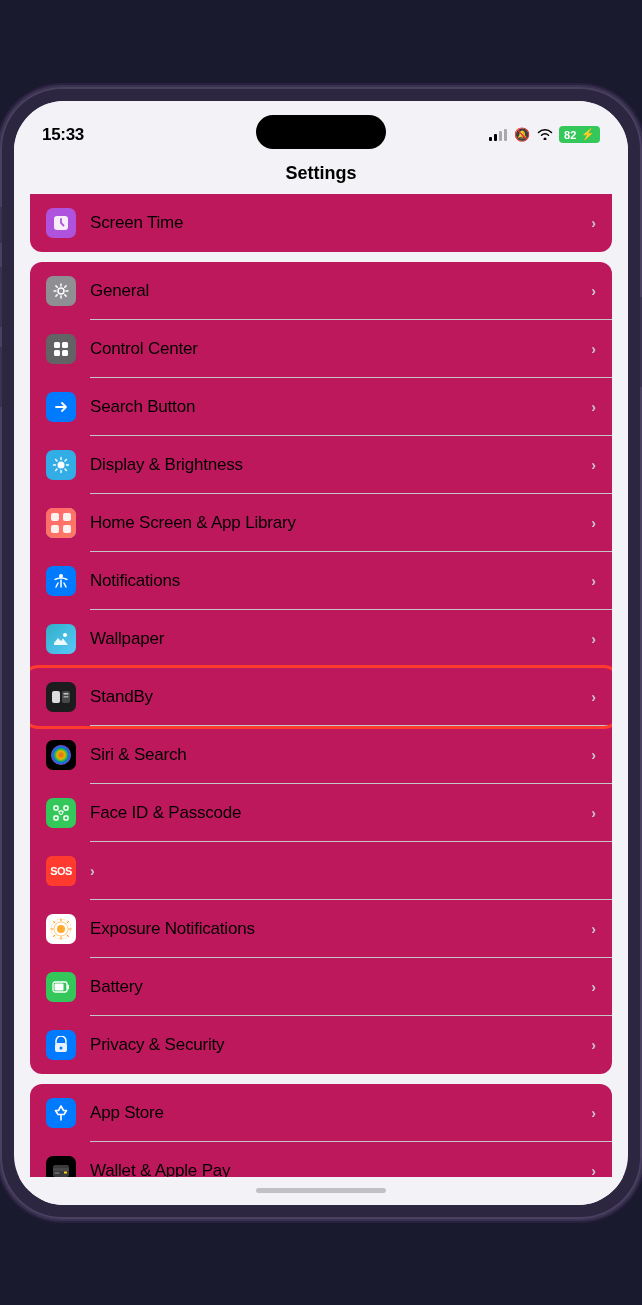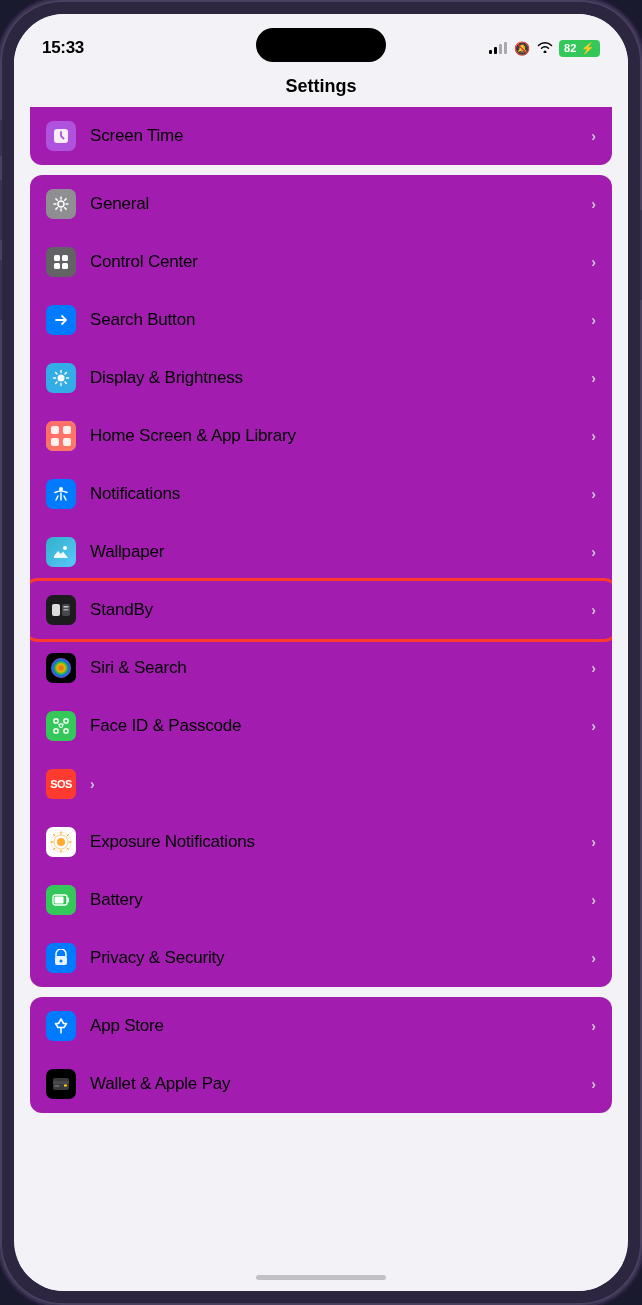--- a/index.html
+++ b/index.html
@@ -8,21 +8,21 @@
       background: #1a1a2e;
       display: flex;
       justify-content: center;
       align-items: center;
       min-height: 100vh;
       font-family: -apple-system, BlinkMacSystemFont, 'SF Pro Display', 'Helvetica Neue', sans-serif;
     }
 
     .phone-frame {
       width: 642px;
-      height: 1305px;
+      height: 1132px;
       background: #2d2640;
       border-radius: 62px;
       position: relative;
       overflow: hidden;
       box-shadow: 0 0 0 2px #3a3350, 0 0 0 4px #2a2040, inset 0 0 0 2px #4a4060;
     }
 
     .phone-screen {
       position: absolute;
       top: 14px;
@@ -144,21 +144,21 @@
       margin-bottom: 10px;
       overflow: hidden;
       background: #fff;
     }
 
     .settings-row {
       display: flex;
       align-items: center;
       padding: 0 16px;
       height: 58px;
-      background: #a21caf;
+      background: #be185d;
       position: relative;
       cursor: pointer;
     }
 
     .settings-row:not(:last-child)::after {
       content: '';
       position: absolute;
       bottom: 0;
       left: 60px;
       right: 0;

